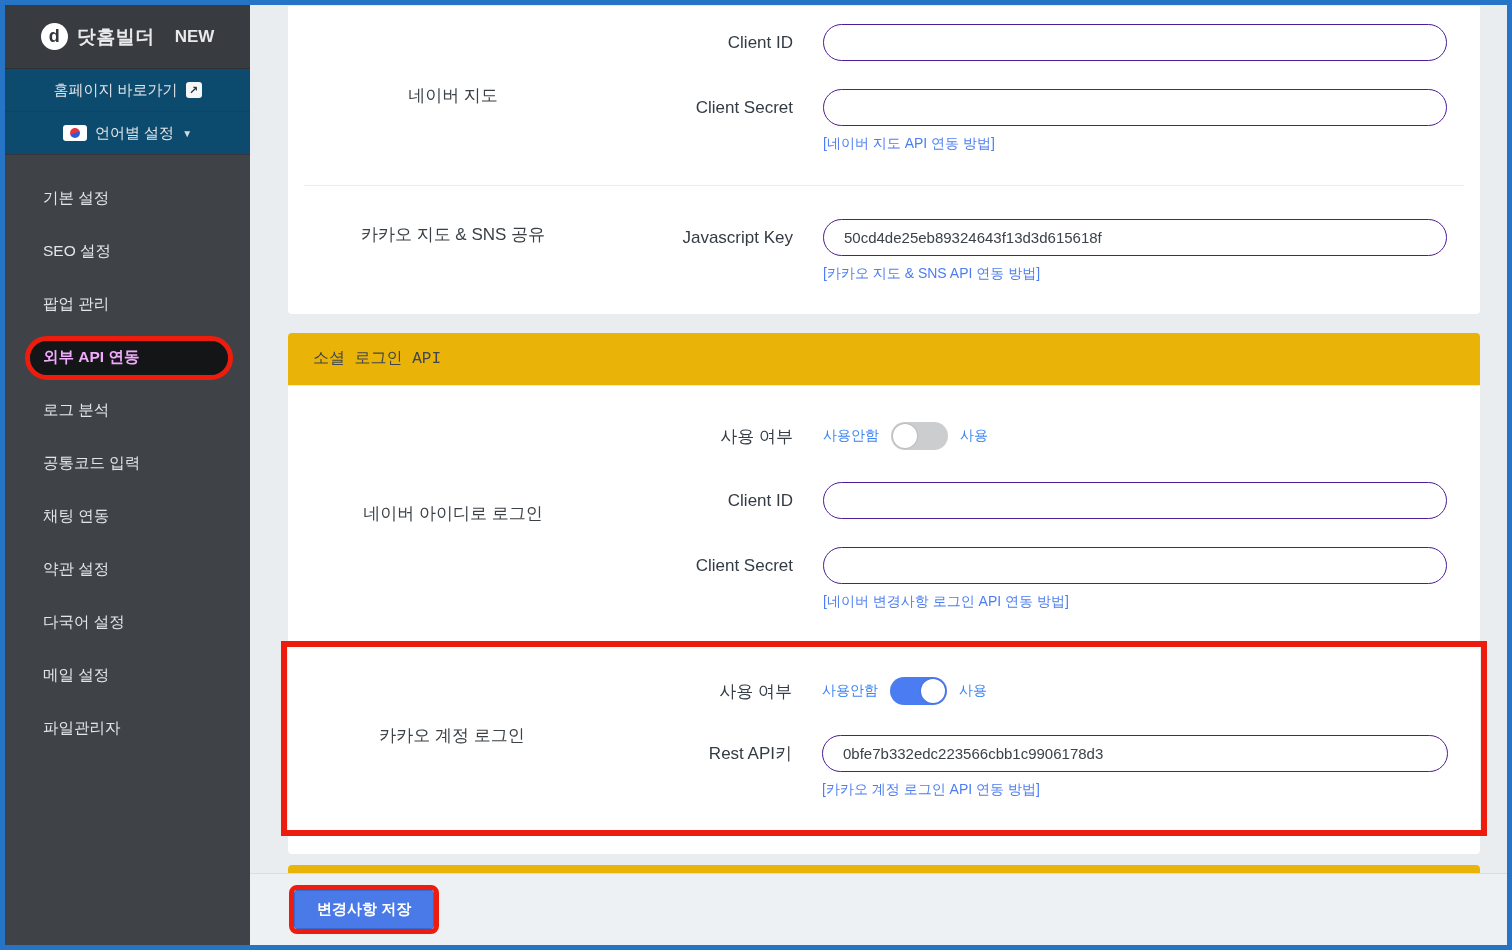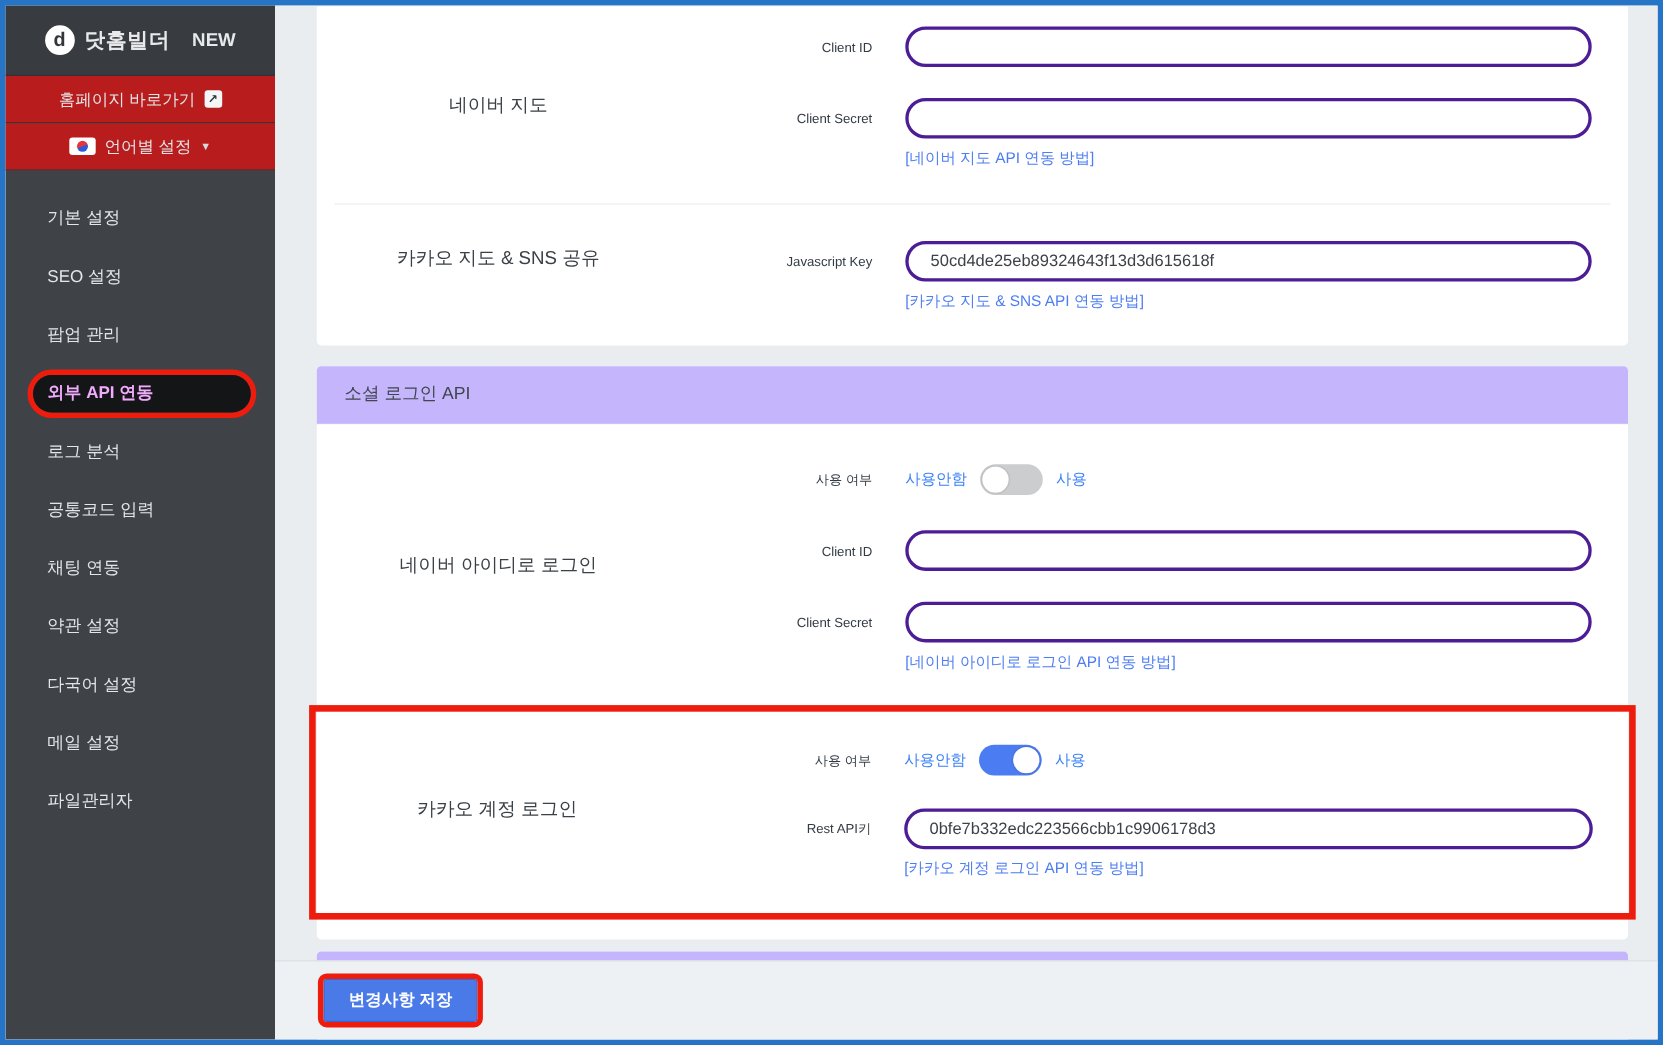--- a/index.html
+++ b/index.html
@@ -13,21 +13,21 @@
   }
 
   
   .sidebar { width:245px; flex:none; background:#3f4347; color:#e7e9eb; display:flex; flex-direction:column; }
   .brand { height:64px; flex:none; background:#383b3f; border-bottom:1px solid #2d3033;
            display:flex; align-items:center; justify-content:center; gap:9px; }
   .logo-icon { width:27px; height:27px; background:#fff; border-radius:50%;
                display:grid; place-items:center; color:#33363a; font-weight:800; font-size:18px; }
   .brand-name { font-size:19px; font-weight:700; letter-spacing:.5px; }
   .brand-badge { font-size:17px; font-weight:700; margin-left:11px; }
-  .side-row { height:43px; flex:none; background:#b91c1c; border-bottom:1px solid #34373b;
+  .side-row { height:43px; flex:none; background:#0c4a6e; border-bottom:1px solid #34373b;
               display:flex; align-items:center; justify-content:center; gap:8px; font-size:15px; color:#e3e6e9; cursor:pointer; }
   .ext-icon { width:16px; height:16px; background:#f5f6f7; border-radius:3px; color:#2f3337;
               font-size:11px; font-weight:700; display:grid; place-items:center; }
   .flag-icon { width:24px; height:16px; background:#fff; border-radius:3px; display:grid; place-items:center; }
   .flag-icon i { width:10px; height:10px; border-radius:50%; display:block;
                  background:linear-gradient(160deg,#e5343d 48%,#2b5bd7 52%); }
   .caret { font-size:10px; color:#d6d9dc; }
   .menu { padding-top:17px; }
   .menu-item { height:53px; display:flex; align-items:center; padding-left:38px;
                font-size:15.5px; color:#e3e6e9; cursor:pointer; }
@@ -42,33 +42,33 @@
   .card1 { border-radius:0 0 4px 4px; height:308px; }
   .card2 { margin-top:19px; height:521px; }
   .card3 { margin-top:11px; height:90px; }
 
   .section-row { display:flex; }
   .group-label { width:330px; flex:none; display:flex; align-items:center; justify-content:center;
                  font-size:17px; color:#3a4045; }
   .fields { flex:1; padding-right:33px; display:flex; flex-direction:column; }
   .field-row { display:flex; align-items:center; }
   .field-row + .field-row { margin-top:28px;align-items:center; }
-  .field-label { width:205px; flex:none; text-align:right; padding-right:30px; font-size:12px; color:#333b44; }
-  .pill-input { flex:1; height:37px; border:3px solid #4c1d95; border-radius:19px; background:#fff;
+  .field-label { width:205px; flex:none; text-align:right; padding-right:30px; font-size:17px; color:#333b44; }
+  .pill-input { flex:1; height:37px; border:1px solid #4c1d95; border-radius:19px; background:#fff;
                 padding:0 20px; font-size:15px; color:#3c4248; outline:none;
                 font-family:"Liberation Sans","DejaVu Sans",sans-serif; }
   .help-link { margin:9px 0 0 205px; font-size:14px; color:#4d7df2; text-decoration:none; display:inline-block; width:fit-content; }
 
   .sec-naver-map .fields { padding-top:18px; }
   .sec-naver-map { height:179px; }
   .divider { border-top:1px solid #eaecef; margin:0 16px; }
   .sec-kakao-map .fields { padding-top:33px; }
 
-  .card-header { height:53px; line-height:52px; background:#c4b5fd; border-bottom:1px solid #e7e9eb;
-                 padding:0 25px; font-size:16px; color:#40464c; border-radius:4px 4px 0 0; }
+  .card-header { height:53px; line-height:52px; background:#eab308; border-bottom:1px solid #e7e9eb;
+                 padding:0 25px; font-size:16px; color:#40464c; border-radius:4px 4px 0 0;font-family:Liberation Mono, monospace; }
 
   .toggle-row { display:flex; align-items:center; height:40px; }
   .toggle-group { display:flex; align-items:center; gap:12px; }
   .toggle-side-label { font-size:14px; color:#3b82f6; }
   .toggle { width:57px; height:28px; border-radius:14px; position:relative; cursor:pointer; }
   .toggle.off { background:#cbcdcf; }
   .toggle.on  { background:#4b7cf1; }
   .toggle .knob { width:24px; height:24px; border-radius:50%; background:#fff; position:absolute; top:2px;
                   box-shadow:0 0 2px rgba(0,0,0,.25); }
   .toggle.off .knob { left:2px; }
@@ -178,21 +178,21 @@
           </div>
         </div>
         <div class="field-row">
           <span class="field-label">Client ID</span>
           <input class="pill-input" type="text" value="" style="">
         </div>
         <div class="field-row">
           <span class="field-label">Client Secret</span>
           <input class="pill-input" type="text" value="" style="">
         </div>
-        <a href="#" class="help-link">[네이버 아이디로 로그인 API 연동 방법]</a>
+        <a href="#" class="help-link">[네이버 변경사항 로그인 API 연동 방법]</a>
       </div>
     </div>
 
     <div class="annotation-box">
       <div class="section-row sec-kakao-login">
         <div class="group-label">카카오 계정 로그인</div>
         <div class="fields">
           <div class="toggle-row">
             <span class="field-label">사용 여부</span>
             <div class="toggle-group">

